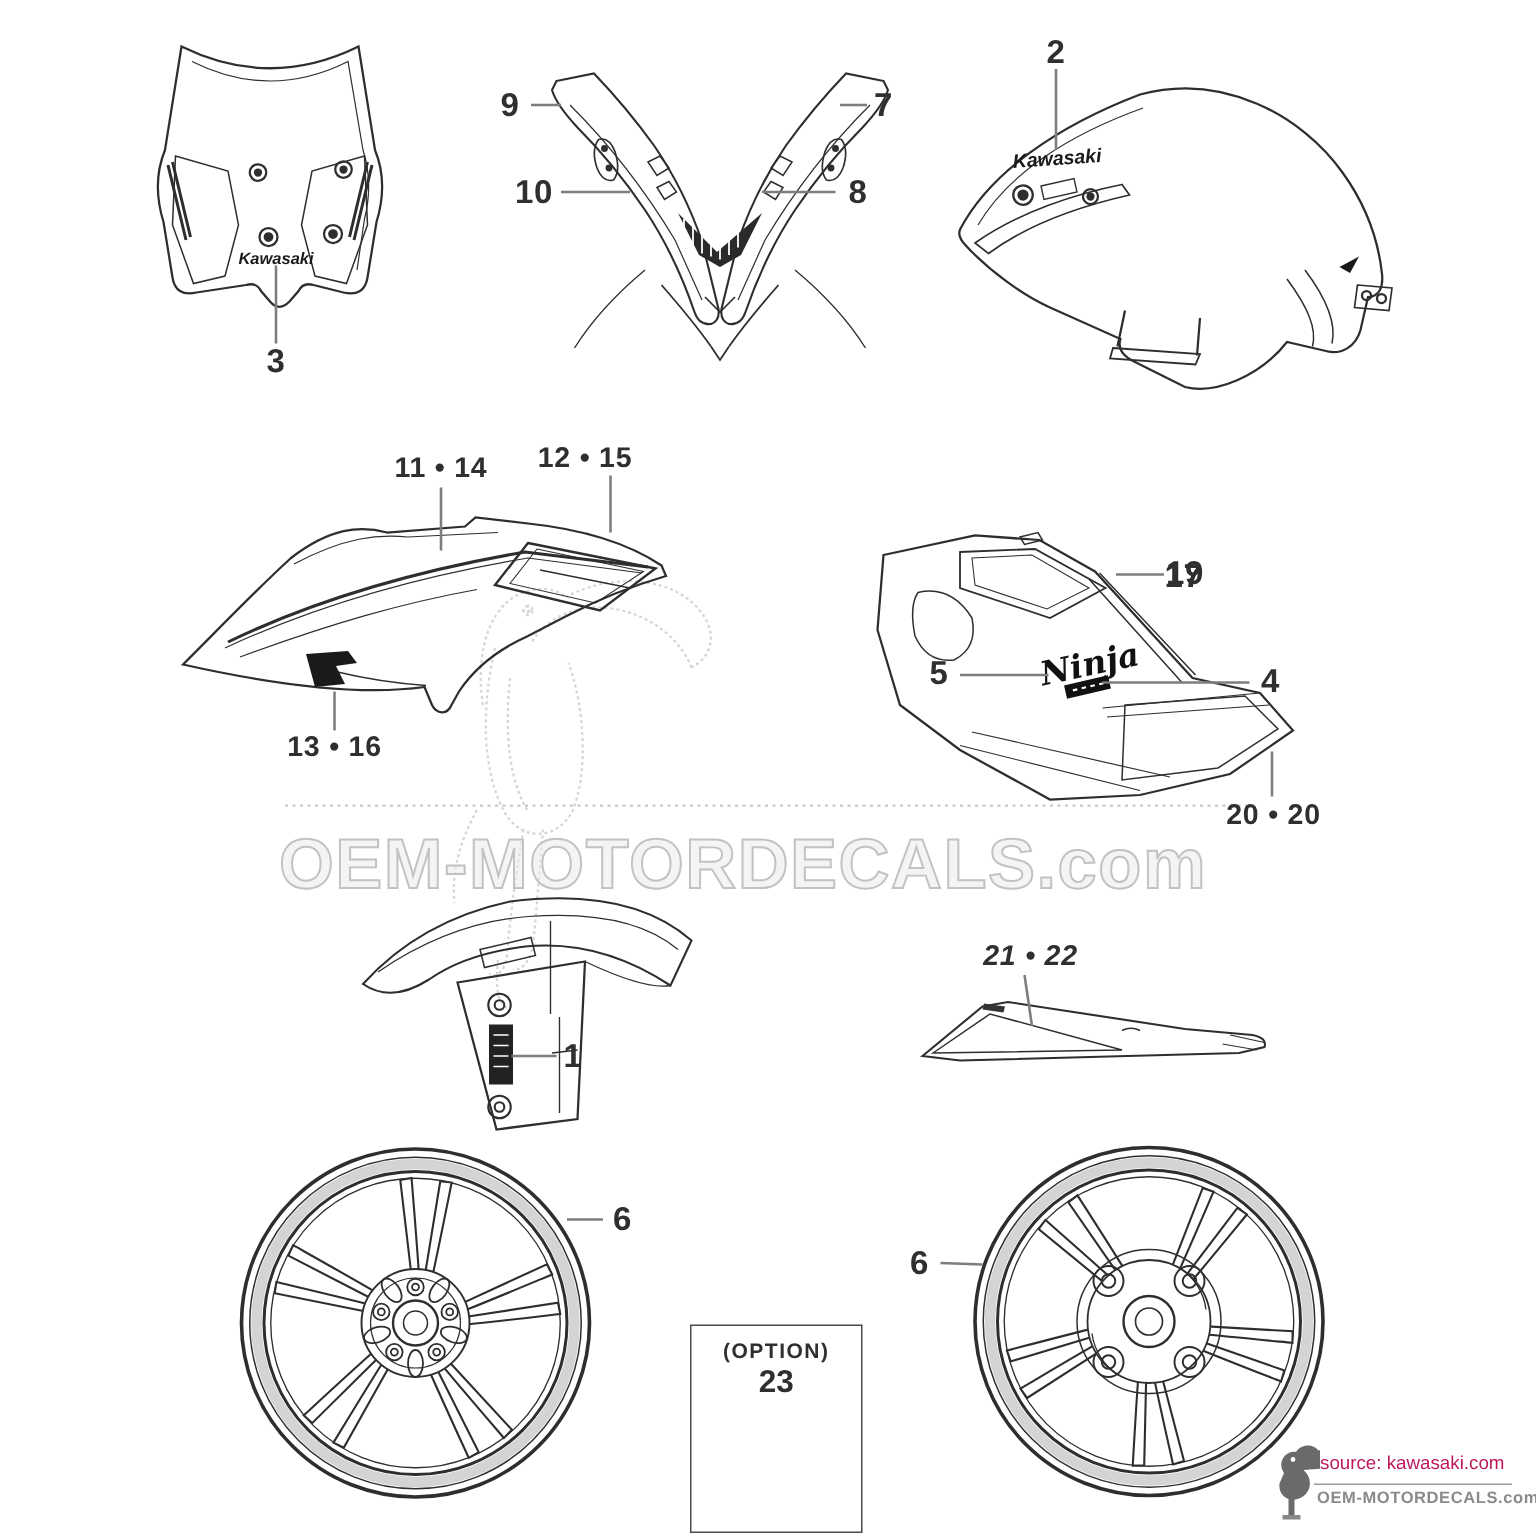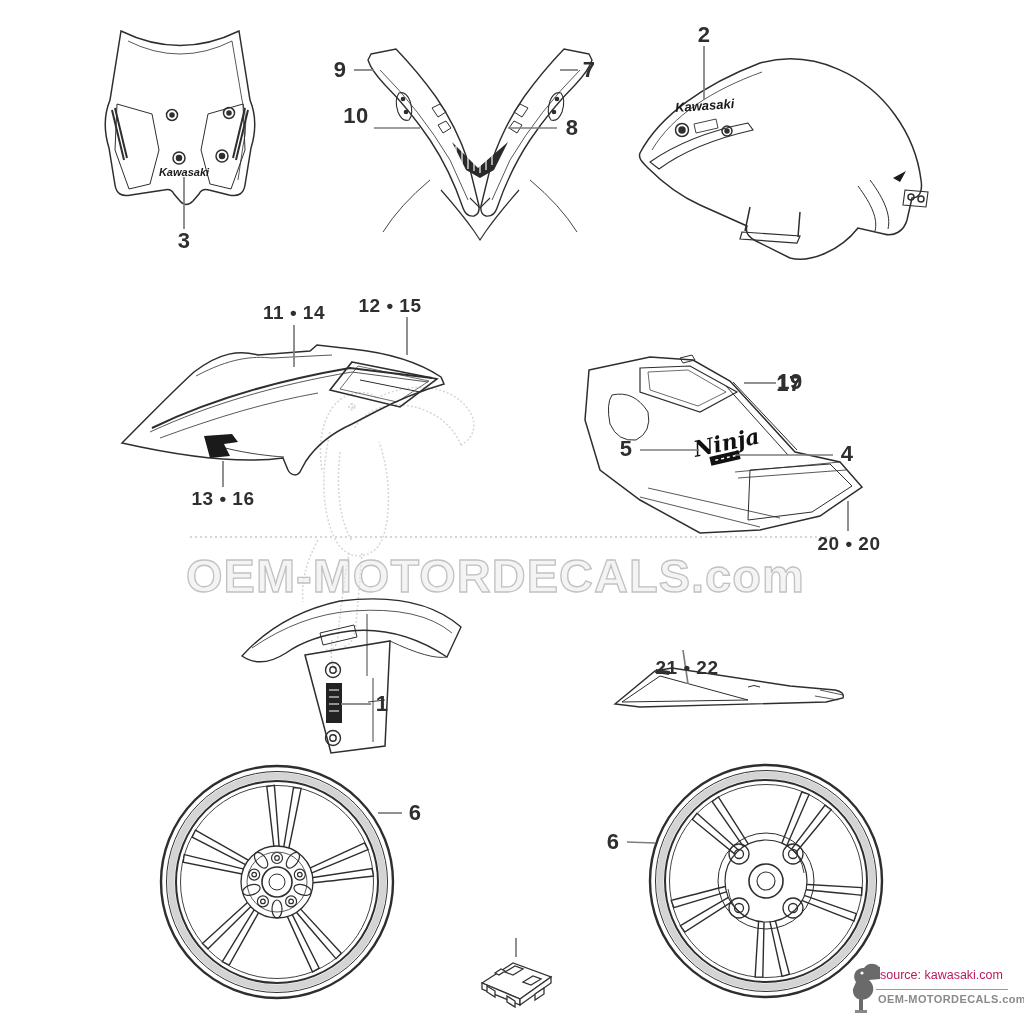--- a/index.html
+++ b/index.html
@@ -279,37 +279,41 @@
       <line x1="378" y1="813" x2="402" y2="813"></line>
       <line x1="627" y1="842" x2="655" y2="843"></line>
       <line x1="516" y1="938" x2="516" y2="957"></line>
     </g>
   </svg>
 
   <div class="wm-site">OEM-MOTORDECALS.com</div>
 
   <div class="callout" style="left:340px;top:70px;">9</div>
   <div class="callout" style="left:589px;top:70px;">7</div>
-  <div class="callout" style="left:356px;top:116px;">10</div>
+  <div class="callout" style="left:356px;top:128px;">10</div>
   <div class="callout" style="left:572px;top:128px;">8</div>
   <div class="callout" style="left:704px;top:35px;">2</div>
   <div class="callout" style="left:184px;top:241px;">3</div>
   <div class="callout small" style="left:294px;top:313px;">11 • 14</div>
   <div class="callout small" style="left:390px;top:306px;">12 • 15</div>
   <div class="callout small" style="left:223px;top:499px;text-align:right;">13 • 16</div>
   <div class="callout" style="left:789px;top:372px;margin-top:12px;">17</div>
   <div class="callout" style="left:790px;top:382px;">19</div>
   <div class="callout" style="left:626px;top:449px;">5</div>
   <div class="callout" style="left:847px;top:454px;">4</div>
   <div class="callout small" style="left:849px;top:544px;">20 • 20</div>
-  <div class="callout small" style="left:687px;top:668px;">21 • 22</div>
+  <div class="callout small" style="left:687px;top:638px;font-style:italic;">21 • 22</div>
   <div class="callout" style="left:382px;top:704px;">1</div>
   <div class="callout" style="left:415px;top:813px;">6</div>
   <div class="callout" style="left:613px;top:842px;">6</div>
 
+  <div class="option-box">
+    <div class="option-title">(OPTION)</div>
+    <div class="option-num">23</div>
+  </div>
 
   <div class="badge">
     <svg width="34" height="54">
       <g fill="#6a6a6a">
         <path d="M10,22 c-5,-7 1,-15 8,-14 c3,-5 11,-6 15,-1 c5,-1 10,3 9,8 c-1,3 -4,4 -7,4 l-12,1
                  c7,6 5,16 -3,19 c-8,3 -14,-3 -13,-10 z"></path>
         <rect x="13" y="38" width="4" height="12"></rect>
         <path d="M9,50 h12 v3 h-12 z" opacity="0.8"></path>
       </g>
       <circle cx="16" cy="13" r="1.6" fill="#fff"></circle>

